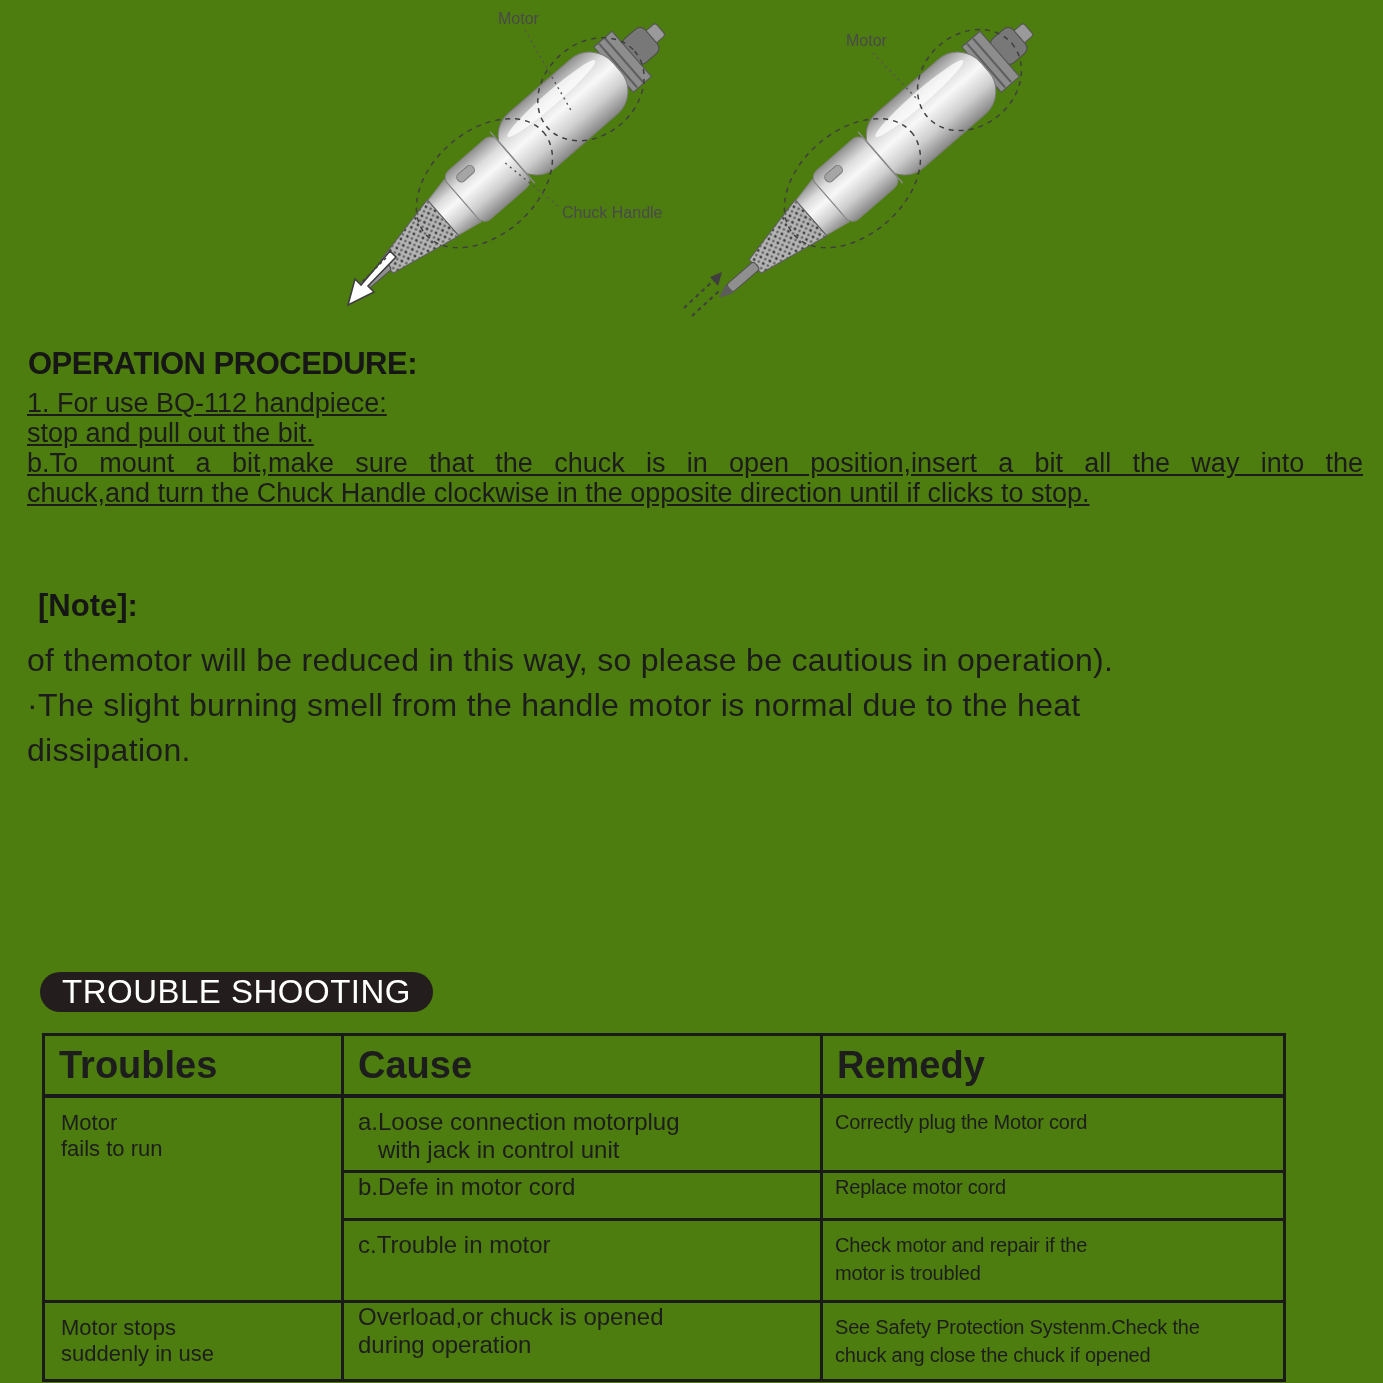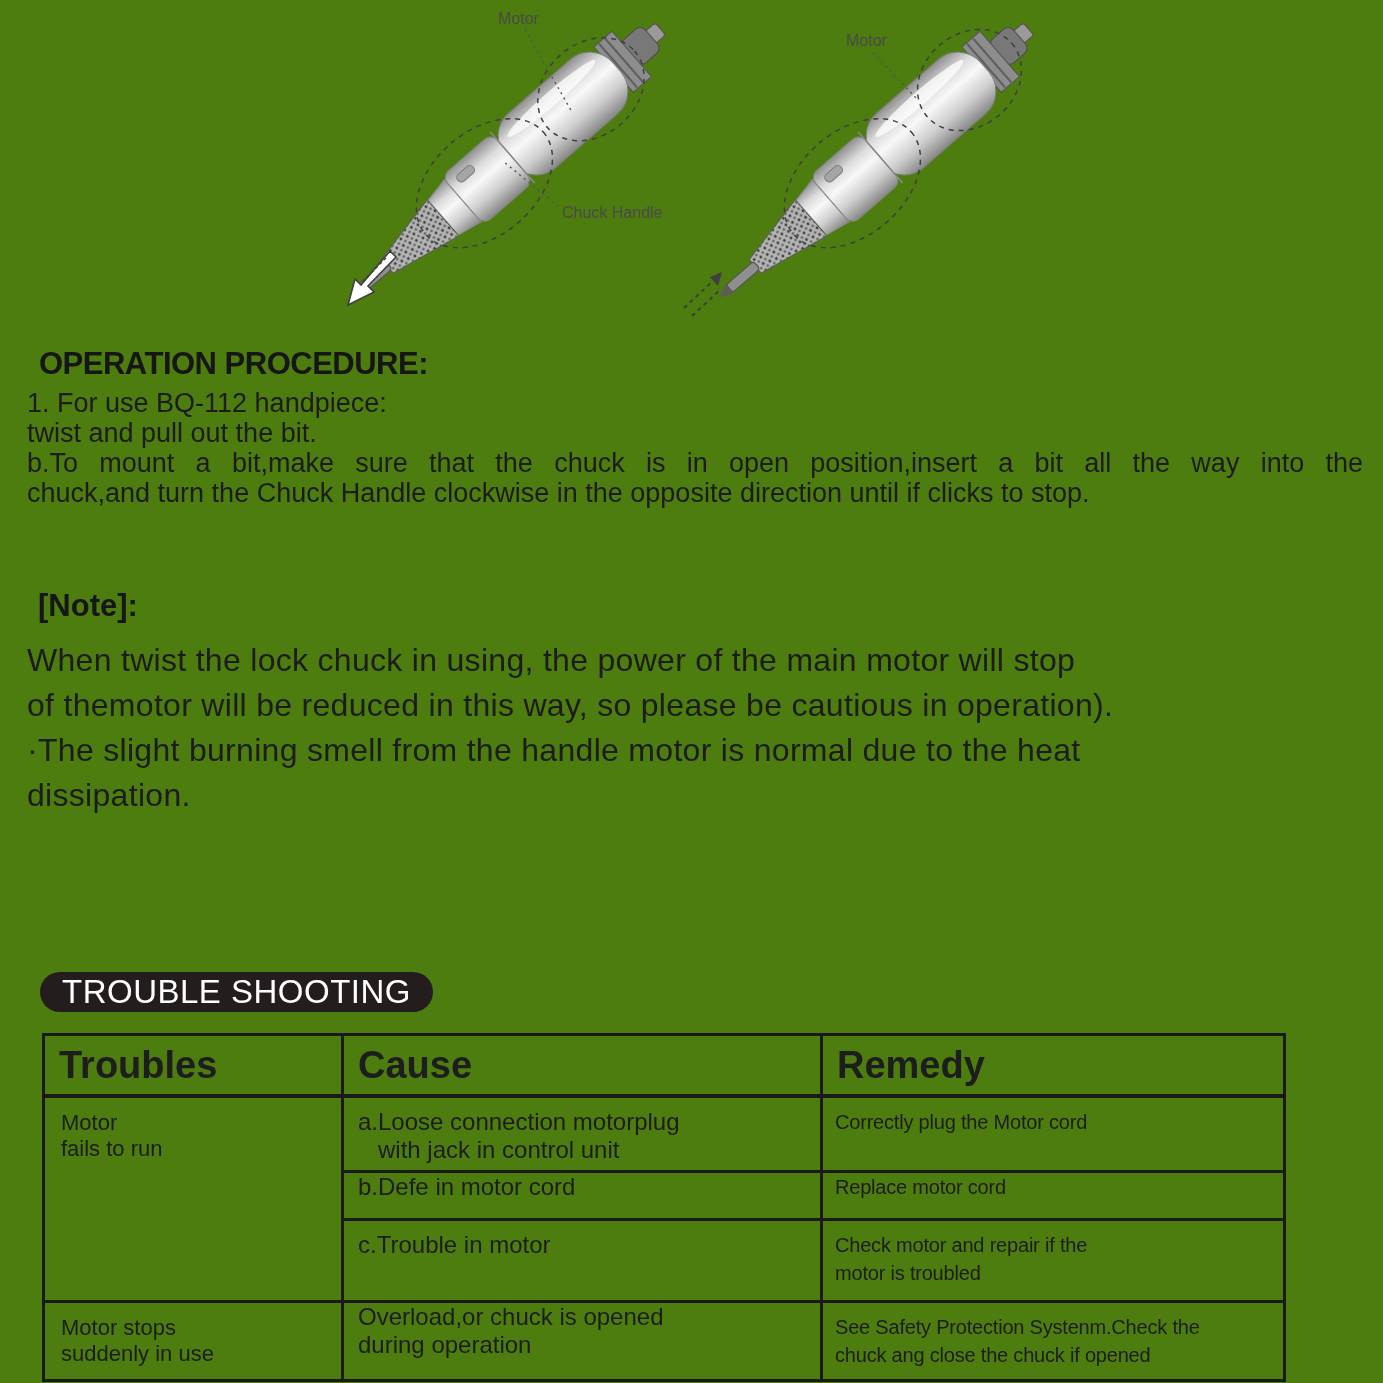--- a/index.html
+++ b/index.html
@@ -8,23 +8,23 @@
     font-family:"Liberation Sans","DejaVu Sans",sans-serif;color:#1d1d1d;overflow:hidden;
   }
   
   .figure{position:absolute;top:0;}
   .figure.left{left:300px;}
   .figure.right{left:668px;}
   .fig-label{font-size:16px;fill:#4a4a4a;}
   
   .procedure{position:absolute;left:27px;top:346px;width:1336px;}
   .procedure h1{
-    margin:0 0 6px 12px;font-size:31px;font-weight:bold;letter-spacing:-0.5px;color:#161616;
-  }
-  .ptext{font-size:27px;line-height:30px;color:#1c1c1c;}
+    margin:0 0 6px 1px;font-size:31px;font-weight:bold;letter-spacing:-0.5px;color:#161616;
+  }
+  .ptext{font-size:27px;line-height:30px;color:#1c1c1c;text-decoration:underline;}
   .ptext .just{text-align:justify;text-align-last:justify;}
   
   .note{position:absolute;left:27px;top:588px;width:1348px;}
   .note h2{margin:0 0 14px 11px;font-size:31px;font-weight:bold;color:#161616;}
   .ntext{font-size:32px;line-height:45px;letter-spacing:0.3px;color:#1c1c1c;}
   
   .pill{
     position:absolute;left:40px;top:972px;height:40px;border-radius:25px;
     background:#241d1e;color:#ffffff;display:flex;align-items:center;
     padding:0 22px;font-size:33px;letter-spacing:0.5px;
@@ -128,32 +128,31 @@
     <g>
       <text class="fig-label" x="178" y="46">Motor</text>
       <line x1="205" y1="53" x2="248" y2="98" stroke="#555555" stroke-width="1.4" stroke-dasharray="2 4"></line>
     </g>
   </svg>
 
   <section class="procedure">
     <h1>OPERATION PROCEDURE:</h1>
     <div class="ptext">1. For use BQ-112 handpiece:</div>
     <div class="ptext">
-        <div>twist and pull out the bit.</div>
+        <div>stop and pull out the bit.</div>
       </div>
     <div class="ptext">
         <div class="just">b.To mount a bit,make sure that the chuck is in open position,insert a bit all the way into the</div>
         <div>chuck,and turn the Chuck Handle clockwise in the opposite direction until if clicks to stop.</div>
       </div>
   </section>
 
   <section class="note">
     <h2>[Note]:</h2>
     <div class="ntext">
-        <div>When twist the lock chuck in using, the power of the main motor will stop</div>
         <div>of themotor will be reduced in this way, so please be cautious in operation).</div>
         <div>·The slight burning smell from the handle motor is normal due to the heat</div>
         <div>dissipation.</div>
       </div>
   </section>
 
   <div class="pill">
     <span>TROUBLE SHOOTING</span>
   </div>
 

